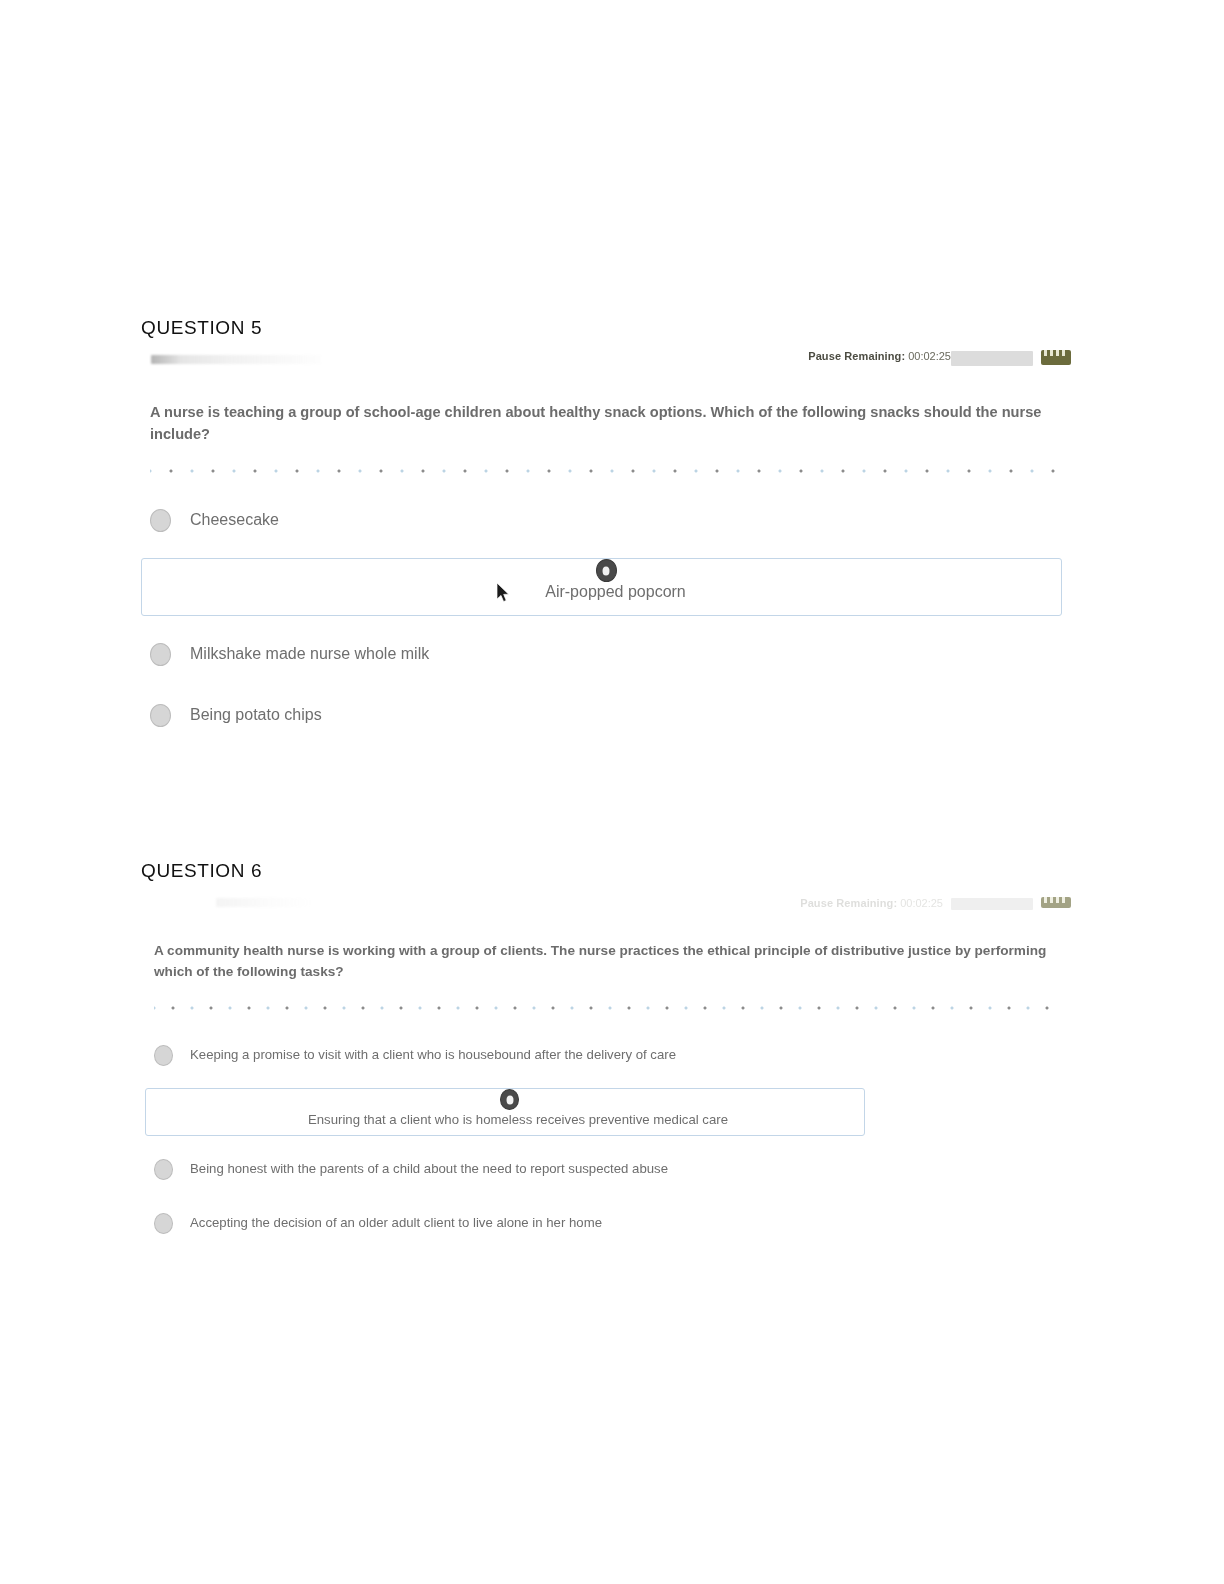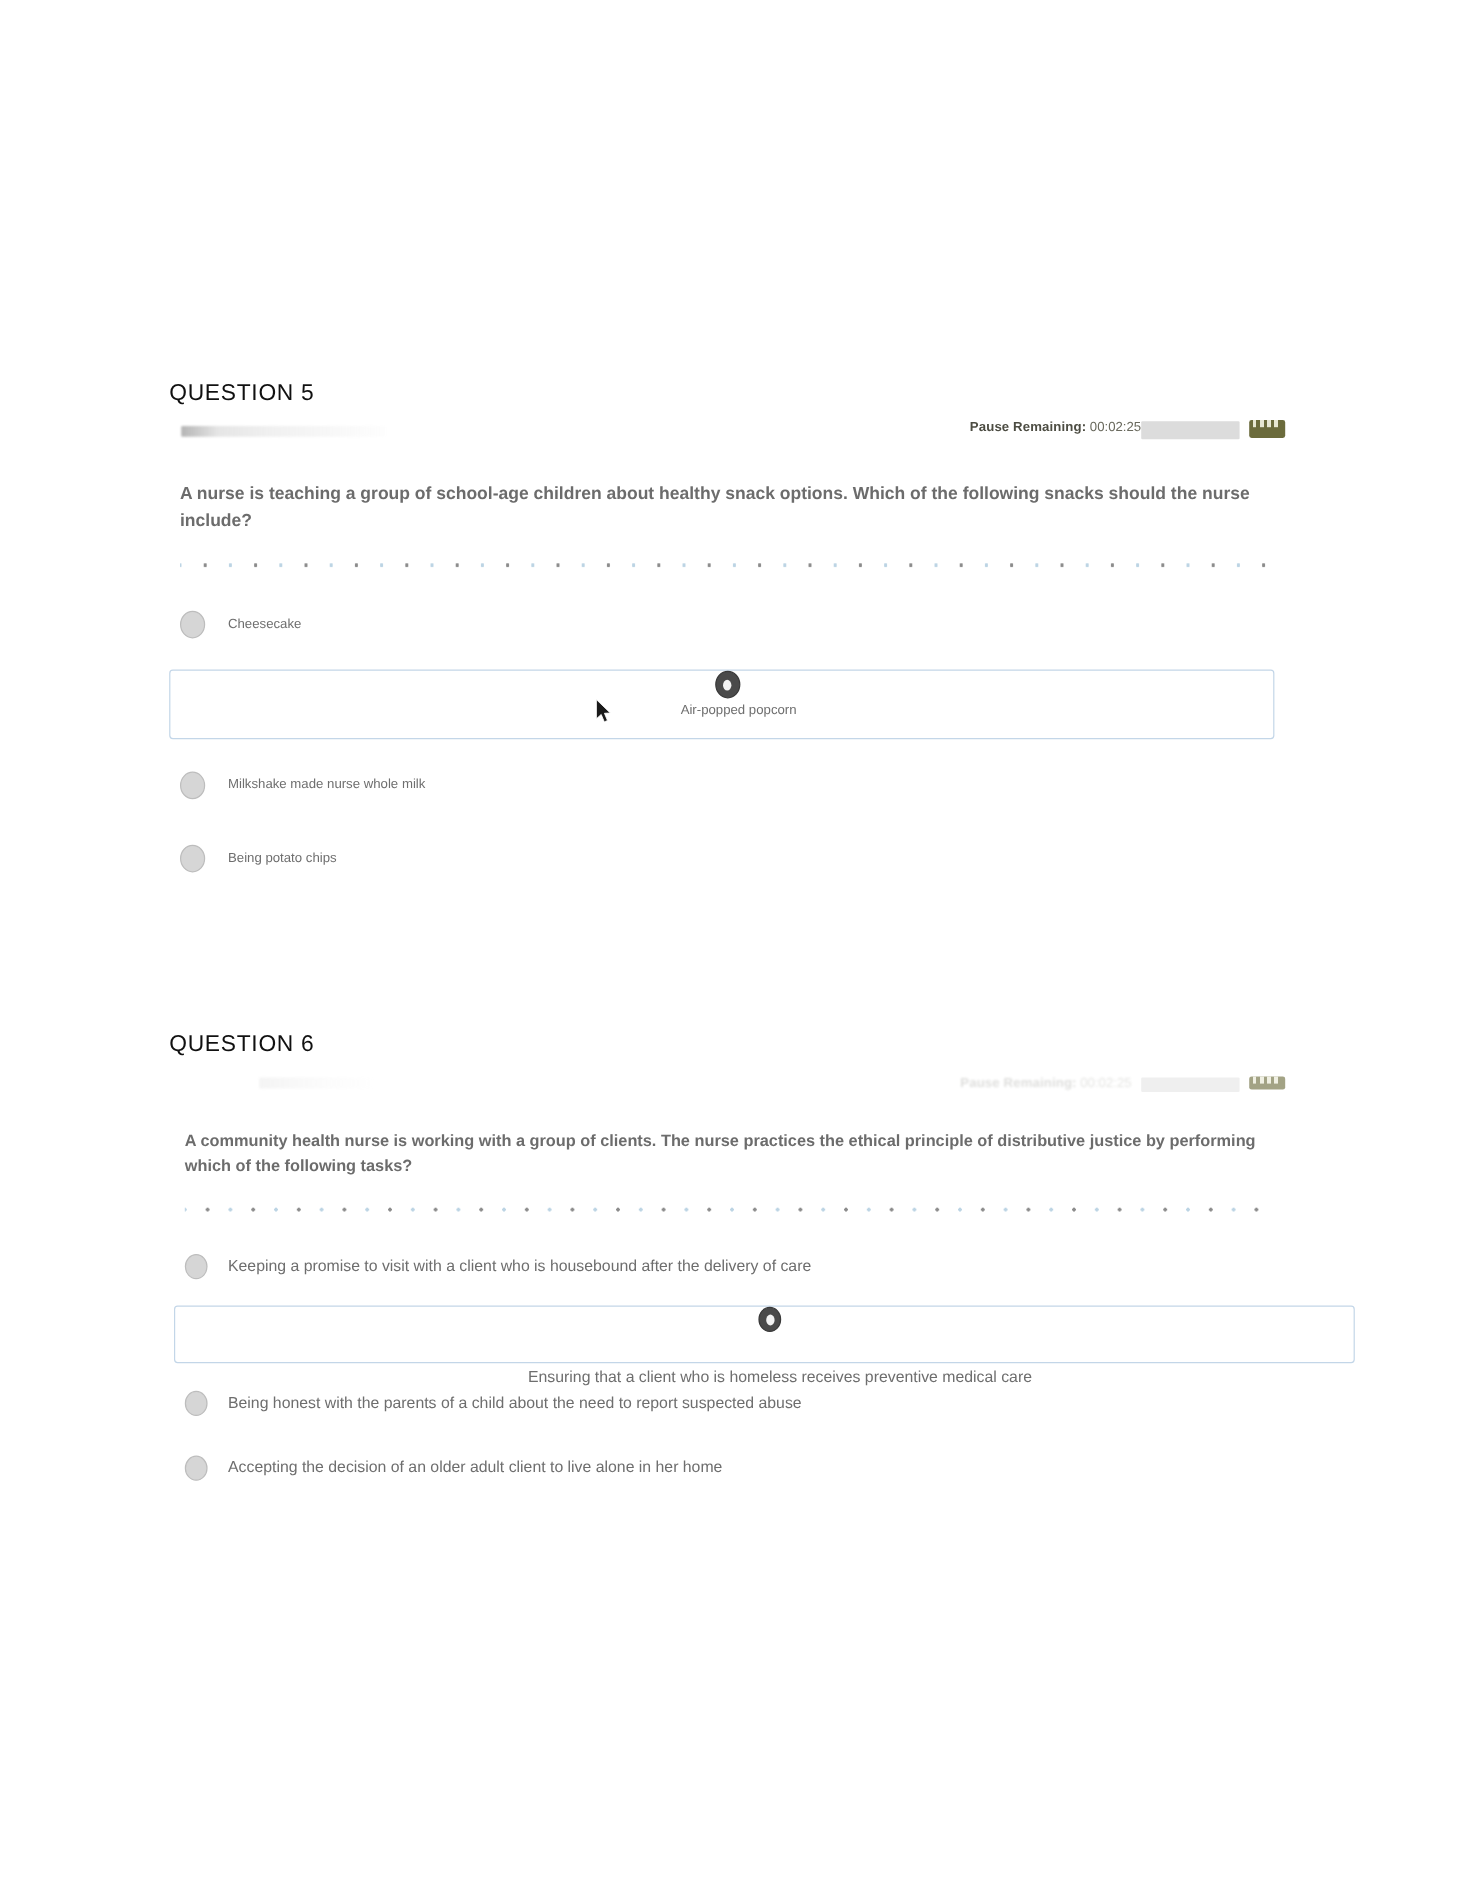--- a/index.html
+++ b/index.html
@@ -184,24 +184,23 @@
     width: 921px;
     padding-left: 9px;
     background: #ffffff;
     flex-direction: column;
   }
 
   #question-6-block .option-row { padding-left: 13px; height: 42px; }
   #question-6-block .option-row.spaced { margin-top: 12px; }
   #question-6-block .option-row.selected {
     height: 48px;
-    width: 984px;
+    width: 720px;
     margin-left: 4px;
     padding-left: 9px;
-    gap: 28px;
   }
 
   .radio {
     width: 21px;
     height: 23px;
     border-radius: 50%;
     background: #d6d6d6;
     border: 1px solid #bdbdbd;
     box-sizing: border-box;
     flex: 0 0 auto;
@@ -219,21 +218,21 @@
     position: absolute;
     left: 50%; top: 50%;
     transform: translate(-50%, -50%);
     width: 7px; height: 9px;
     border-radius: 50%;
     background: #f2f2f2;
   }
 
   .option-label {
     margin-left: 19px;
-    font-size: 11px;
+    font-size: 16px;
     color: #6e6e6e;
     line-height: 20px;
     white-space: nowrap;
   }
   #question-6-block .option-label {
     font-size: 13.2px;
     margin-left: 17px;
   }
 
   

